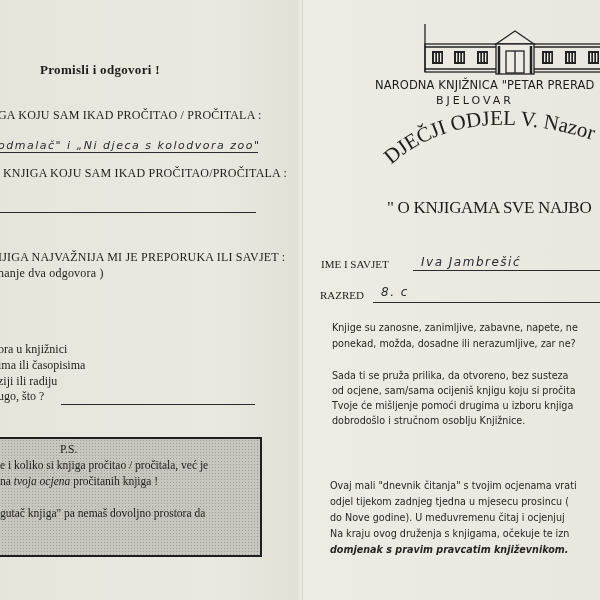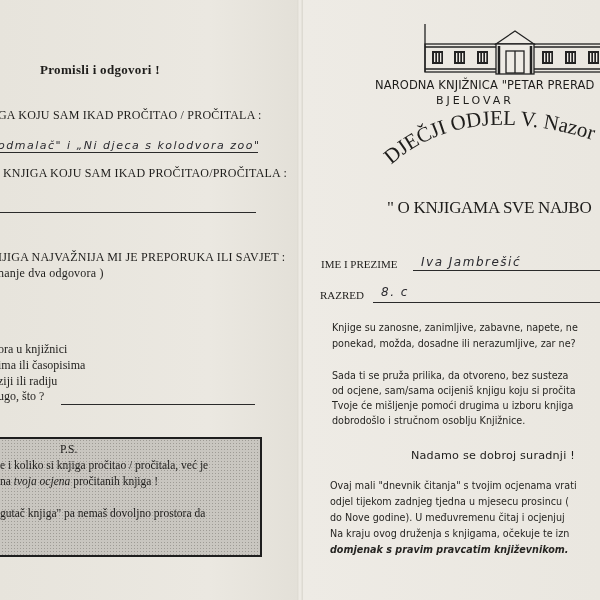--- a/index.html
+++ b/index.html
@@ -140,41 +140,40 @@
     <defs>
       <path id="arcPath" d="M 88 75 Q 160 10 290 50"></path>
     </defs>
     <text font-family="Liberation Serif, serif" font-size="21" fill="#1e1d1b">
       <textPath href="#arcPath">DJEČJI ODJEL V. Nazor</textPath>
     </text>
   </svg>
 
   <div class="abs subtitle">" O KNJIGAMA SVE NAJBO</div>
 
-  <div class="abs field-label" style="left:18px; top:258px;">IME I PREZIME</div>
+  <div class="abs field-label" style="left:18px; top:258px;">IME I SAVJET</div>
   <div class="abs hand" style="left:118px; top:255px; font-size:12px;">Iva Jambrešić</div>
   <div class="line" style="left:110px; top:270px; width:190px;"></div>
 
   <div class="abs field-label" style="left:17px; top:289px;">RAZRED</div>
   <div class="abs hand" style="left:78px; top:285px; font-size:12px;">8. c</div>
   <div class="line" style="left:70px; top:302px; width:230px;"></div>
 
   <div class="body-text">
     <div class="ln" style="left:29px; top:320px;">Knjige su zanosne, zanimljive, zabavne, napete, ne</div>
     <div class="ln" style="left:29px; top:336px;">ponekad, možda, dosadne ili nerazumljive, zar ne?</div>
   </div>
 
   <div class="body-text">
     <div class="ln" style="left:29px; top:368px;">Sada ti se pruža prilika, da otvoreno, bez susteza</div>
     <div class="ln" style="left:29px; top:383px;text-align:right;">od ocjene, sam/sama ocijeniš knjigu koju si pročita</div>
     <div class="ln" style="left:29px; top:398px;">Tvoje će mišljenje pomoći drugima u izboru knjiga</div>
     <div class="ln" style="left:29px; top:413px;">dobrodošlo i stručnom osoblju Knjižnice.</div>
   </div>
 
-  <div class="abs center-note">Nadamo se dobroj suradnji !</div>
 
   <div class="body-text">
     <div class="ln" style="left:27px; top:478px;">Ovaj mali "dnevnik čitanja" s tvojim ocjenama vrati</div>
     <div class="ln" style="left:27px; top:494px;">odjel tijekom zadnjeg tjedna u mjesecu prosincu (</div>
     <div class="ln" style="left:27px; top:510px;">do Nove godine). U međuvremenu čitaj i ocjenjuj</div>
     <div class="ln" style="left:27px; top:526px;">Na kraju ovog druženja s knjigama, očekuje te izn</div>
     <div class="ln italic-bold" style="left:27px; top:542px;">domjenak s pravim pravcatim književnikom.</div>
   </div>
 </div>
 

